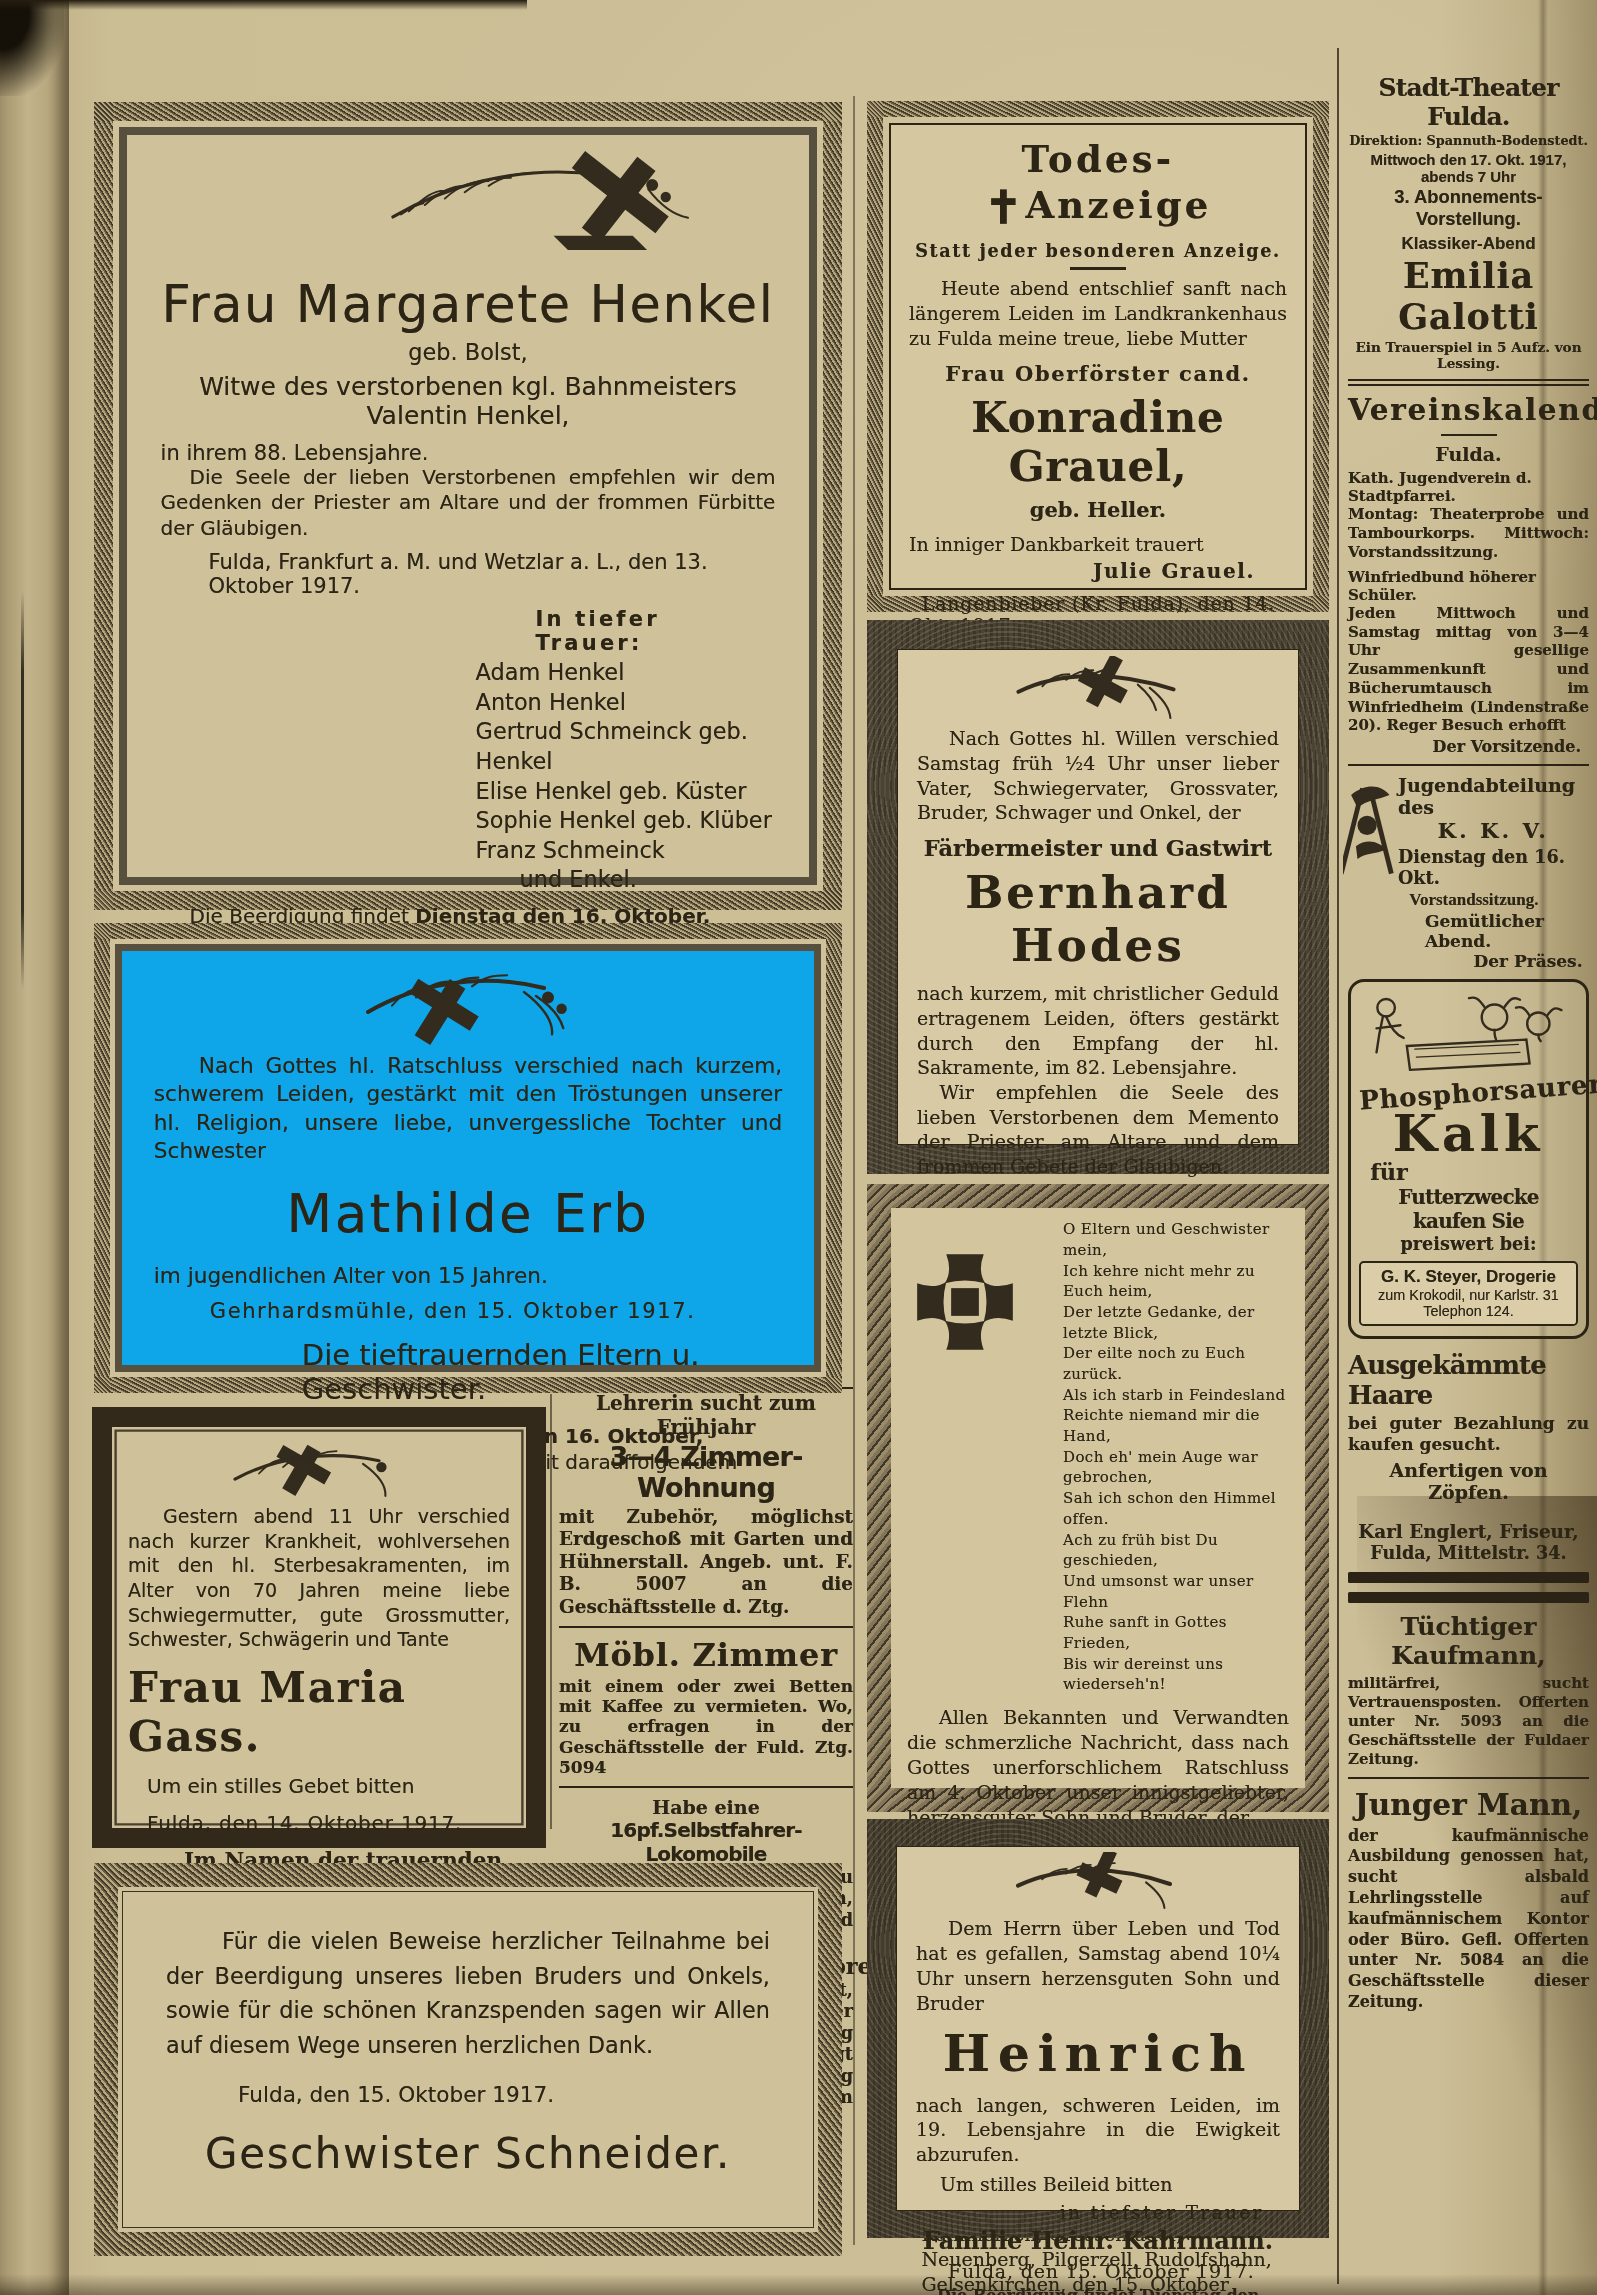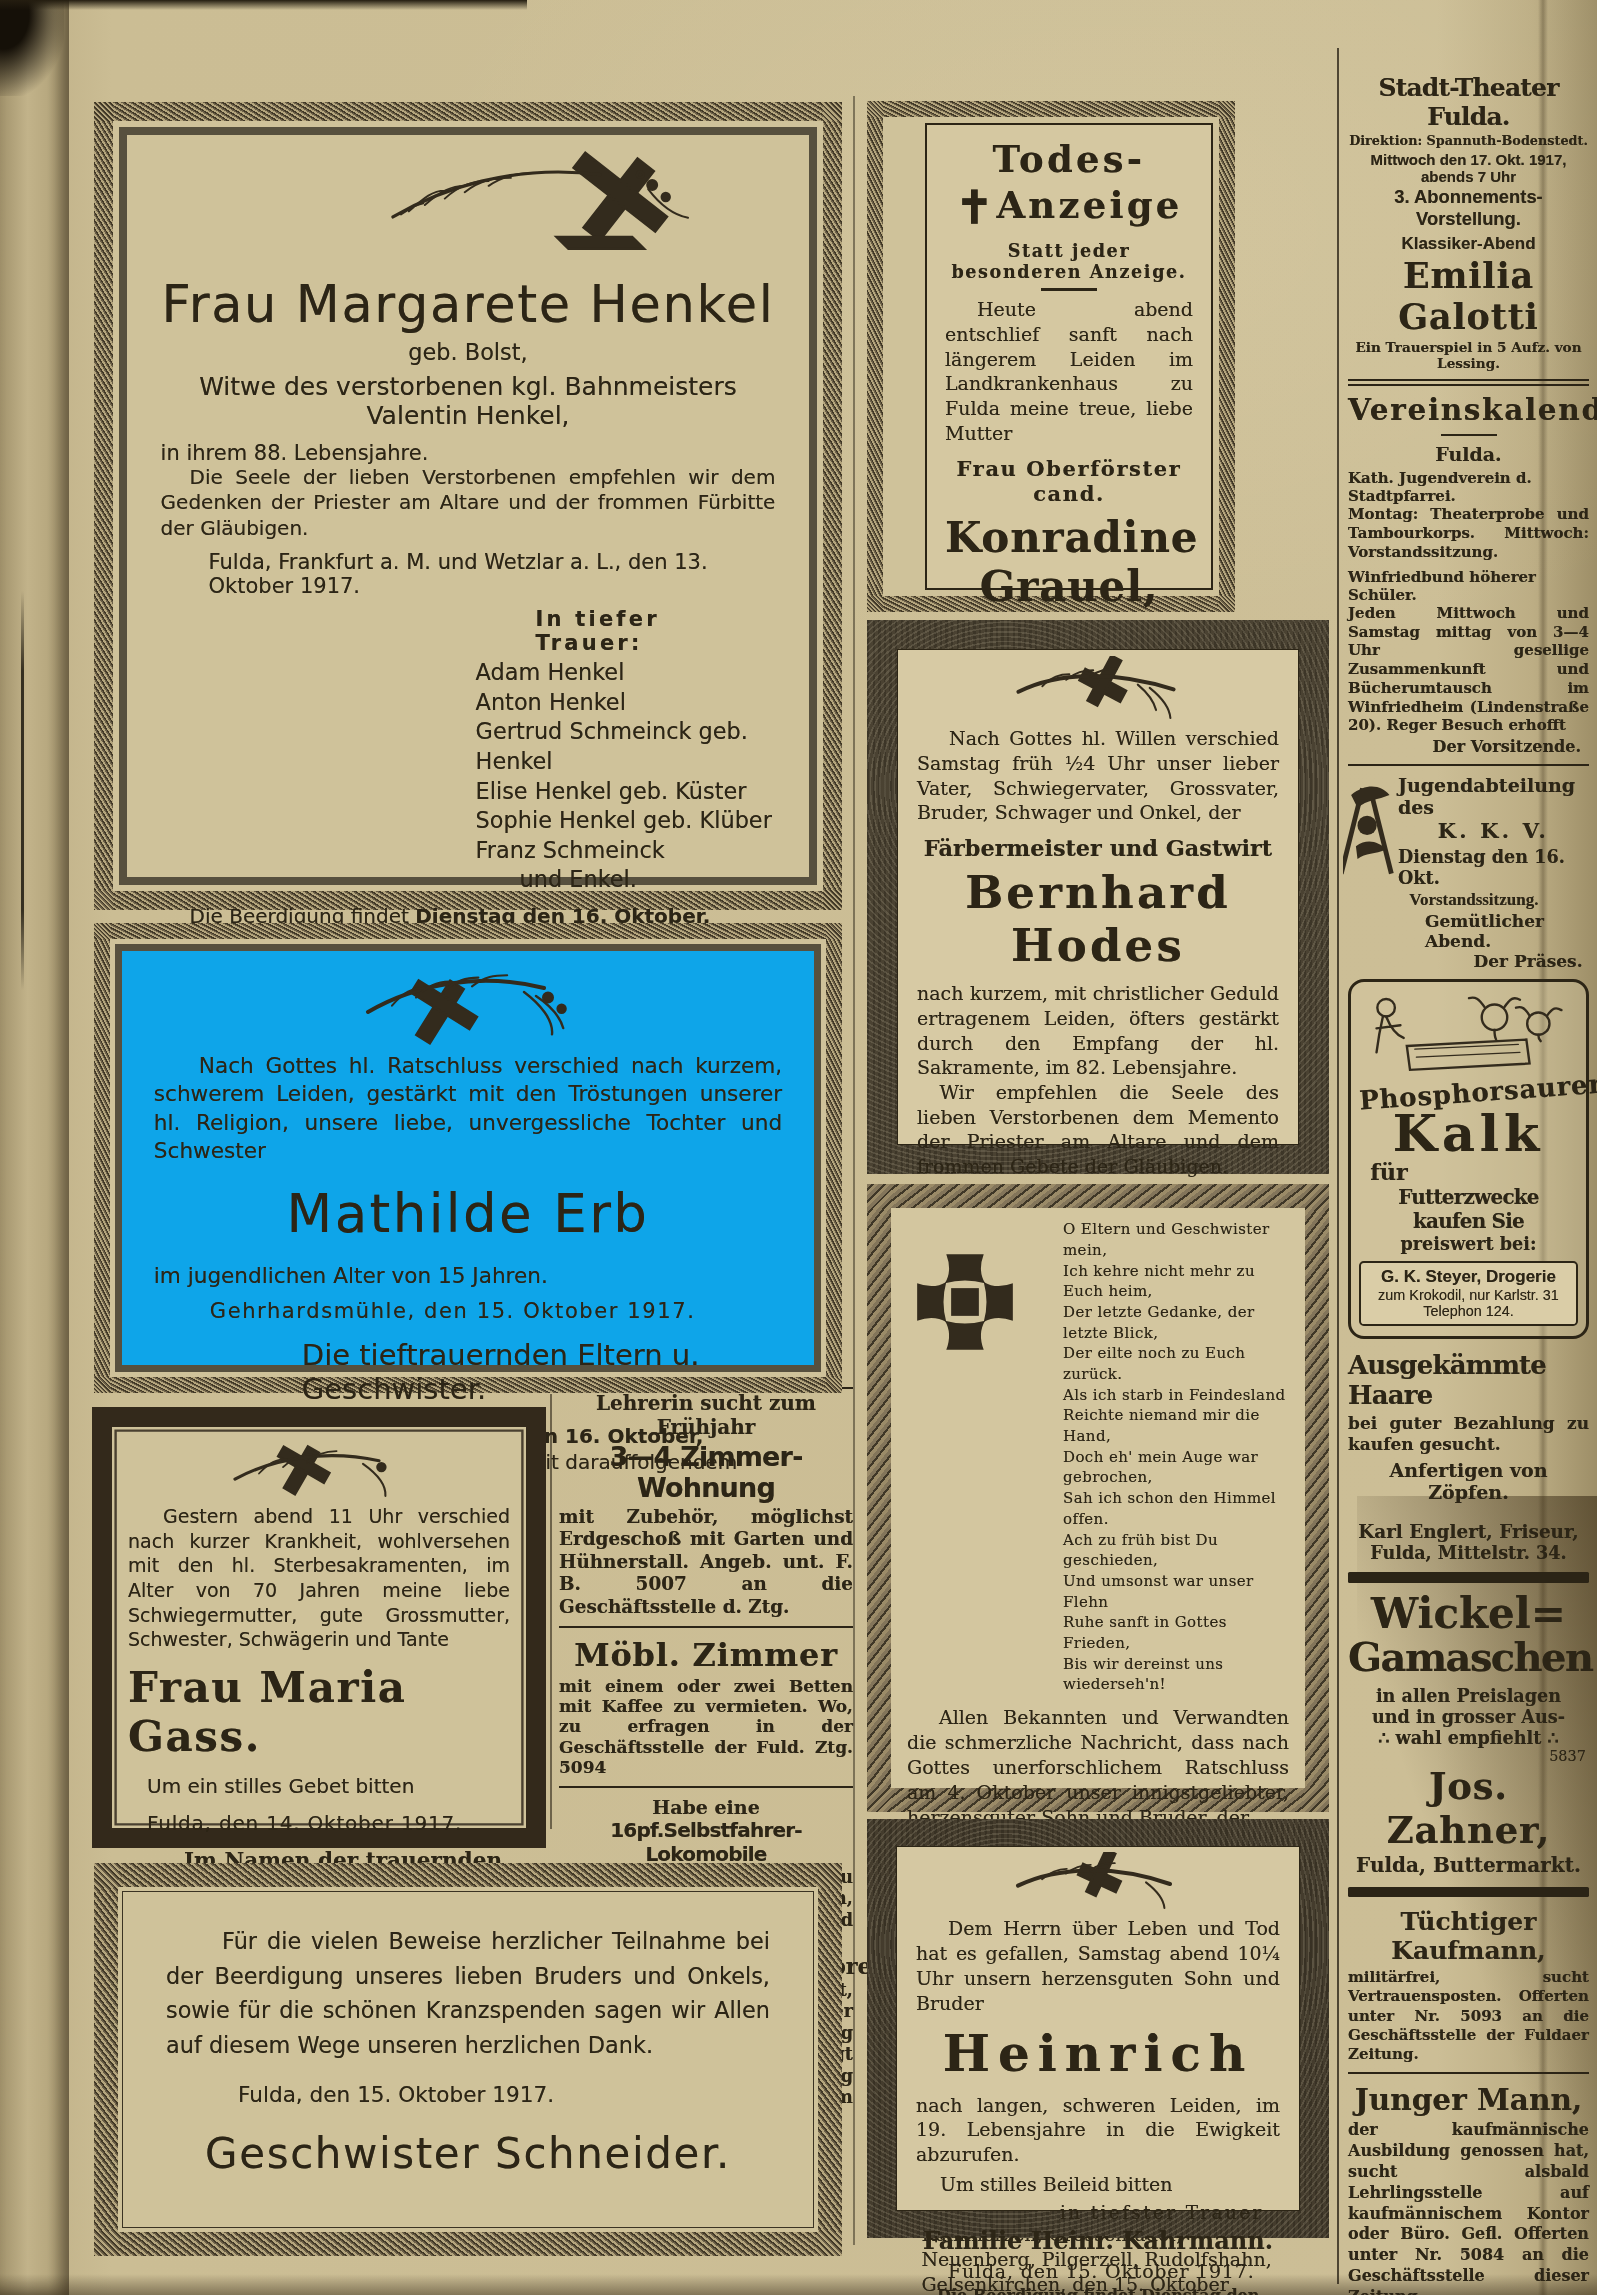--- a/index.html
+++ b/index.html
@@ -176,21 +176,21 @@
 </div>
 
 <div class="notice f-wavy ink" style="left:94px;top:1863px;width:748px;height:393px;border-width:24px;">
   <div style="margin:4px;height:calc(100% - 8px);border:1.6px solid #3b3323;background:#cfc29a;padding:32px 43px;">
     <p class="sans just" style="font-size:22.4px;line-height:1.55;text-indent:56px;">Für die vielen Beweise herzlicher Teilnahme bei der Beerdigung unseres lieben Bruders und Onkels, sowie für die schönen Kranzspenden sagen wir Allen auf diesem Wege unseren herzlichen Dank.</p>
     <div class="sans" style="font-size:21.6px;margin:19px 0 0 72px;">Fulda, den 15. Oktober 1917.</div>
     <div class="sans center" style="font-size:42px;font-weight:500;letter-spacing:1.6px;margin-top:22.4px;">Geschwister Schneider.</div>
   </div>
 </div>
 
-<div class="notice f-wavy ink" style="left:867px;top:101px;width:368px;height:511px;border-width:16px;padding-left:36px;">
+<div class="notice f-wavy ink" style="left:867px;top:101px;width:462px;height:511px;border-width:16px;">
   <div style="margin:6.4px;height:calc(100% - 12.8px);border:2.4px solid #2c2516;background:#d5c8a1;padding:11.2px 17.6px;">
     <div class="center" style="font-size:37px;font-weight:800;letter-spacing:3.2px;">
       <span>Todes-</span><span style="font-size:45px;vertical-align:-4.8px;">✝</span><span>Anzeige</span>
     </div>
     <div class="center" style="font-size:17.6px;font-weight:800;letter-spacing:1.6px;margin-top:6.4px;">Statt jeder besonderen Anzeige.</div>
     <div class="shortrule"></div>
     <p class="just" style="font-size:19px;line-height:1.3;text-indent:32px;margin-top:6.4px;">Heute abend entschlief sanft nach längerem Leiden im Landkrankenhaus zu Fulda meine treue, liebe Mutter</p>
     <div class="center" style="font-size:21px;font-weight:800;letter-spacing:1.6px;margin-top:11.2px;">Frau Oberförster cand.</div>
     <div class="center" style="font-size:42px;font-weight:800;letter-spacing:0.8px;margin-top:6.4px;">Konradine Grauel,</div>
     <div class="center" style="font-size:21px;font-weight:800;margin-top:6.4px;">geb. Heller.</div>
@@ -365,30 +365,20 @@
 
   <div style="margin-top:11.2px;">
     <div class="frak" style="font-size:26px;letter-spacing:-0.8px;">Ausgekämmte Haare</div>
     <p class="frak just" style="font-size:17px;font-weight:600;line-height:1.25;margin-top:3.2px;">bei guter Bezahlung zu kaufen gesucht.</p>
     <div class="frak center" style="font-size:19px;margin-top:3.2px;">Anfertigen von Zöpfen.</div>
     <div class="center" style="font-size:18.4px;font-weight:800;margin-top:18px;">Karl Englert, Friseur,</div>
     <div class="frak center" style="font-size:17.6px;font-weight:600;">Fulda, Mittelstr. 34.</div>
   </div>
   <div class="bar"></div>
 
-  <div>
-    <div class="frak center" style="font-size:42px;line-height:1.05;">Wickel=</div>
-    <div class="frak center" style="font-size:40px;line-height:1.05;letter-spacing:-1.6px;">Gamaschen</div>
-    <div class="center" style="font-size:17.6px;font-weight:600;margin-top:6.4px;">in allen Preislagen</div>
-    <div class="center" style="font-size:17.6px;font-weight:600;">und in grosser Aus-</div>
-    <div class="center" style="font-size:17.6px;font-weight:600;">∴ wahl empfiehlt ∴</div>
-    <div class="right" style="font-size:14.4px;margin-right:3.2px;">5837</div>
-    <div class="frak center" style="font-size:37px;letter-spacing:0.8px;">Jos. Zahner,</div>
-    <div class="center" style="font-size:20px;font-weight:700;margin-top:1.6px;">Fulda, Buttermarkt.</div>
-  </div>
   <div class="bar"></div>
 
   <div>
     <div class="frak center" style="font-size:25px;">Tüchtiger Kaufmann,</div>
     <p class="frak just" style="font-size:15px;font-weight:600;line-height:1.28;margin-top:3.2px;">militärfrei, sucht Vertrauensposten. Offerten unter Nr. 5093 an die Geschäftsstelle der Fuldaer Zeitung.</p>
   </div>
   <div class="rule1"></div>
 
   <div>
     <div class="frak center" style="font-size:29.6px;">Junger Mann,</div>

